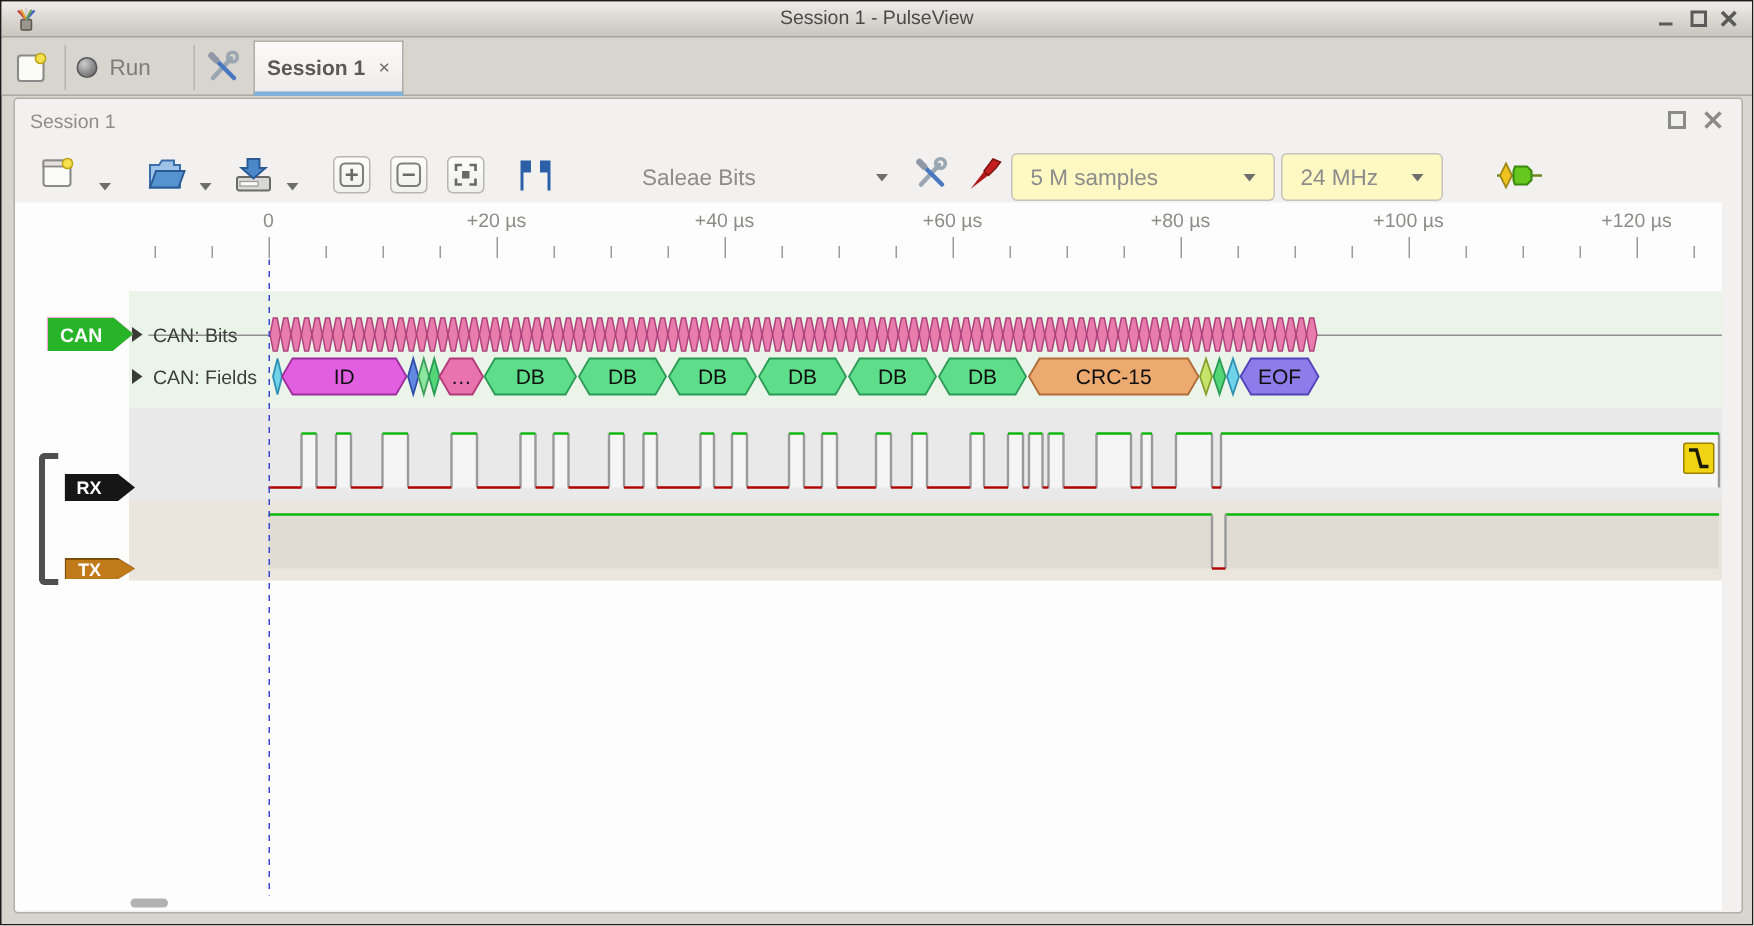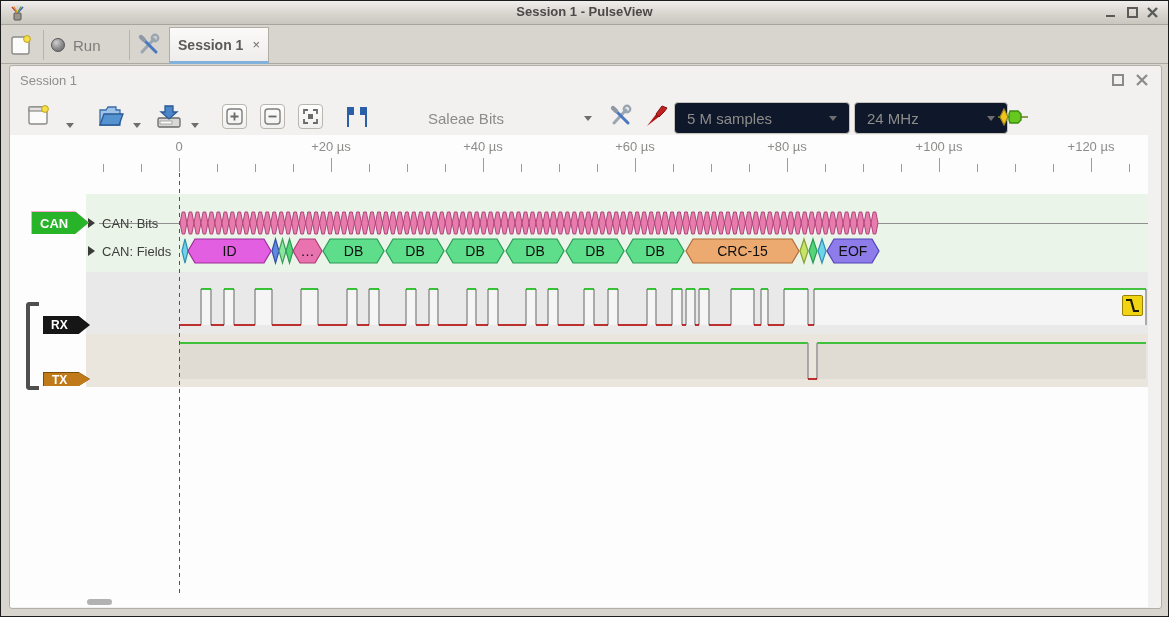--- a/index.html
+++ b/index.html
@@ -11,21 +11,21 @@
   }
   
   #titlebar {
     position:absolute; left:0; top:0; width:100%; height:24px;
     background:linear-gradient(#f0eeec, #d9d5cf 55%, #c9c5bf);
     border-bottom:1px solid #a8a49e;
   }
   #app-icon { position:absolute; left:8px; top:3px; width:17px; height:17px; }
   #title-text {
     position:absolute; left:0; right:0; top:3px; text-align:center;
-    font-size:13px; font-weight:bold; color:#4a4a48;
+    font-size:13px; font-weight:normal; color:#4a4a48;
   }
   .winbtn { position:absolute; top:2px; width:19px; height:19px; color:#5a5a58;
             text-align:center; line-height:19px; font-size:12px; cursor:default; }
   #btn-min   { right:48px; }
   #btn-max   { right:26px; }
   #btn-close { right:6px; }
   
   #main-toolbar {
     position:absolute; left:0; top:25px; width:100%; height:38px;
     background:#d8d4ce; border-bottom:1px solid #aca8a2;
@@ -57,21 +57,21 @@
   #dock-close { right:10px; }
   
   .sbtn { position:absolute; top:36px; height:30px; }
   .drop-arrow { display:inline-block; width:0; height:0; border-left:4px solid transparent;
     border-right:4px solid transparent; border-top:5px solid #6e6e6c; }
   .arrowbox { position:absolute; top:48px; }
   .sqbtn { position:absolute; top:38px; width:25px; height:25px;
     background:linear-gradient(#fdfdfd,#f0f0ee); border:1px solid #b9b5af; border-radius:4px;
     display:flex; align-items:center; justify-content:center; }
   .combo {
-    position:absolute; top:36px; height:32px; background:#0f172a;
+    position:absolute; top:36px; height:32px; background:#fef9c3;
     border:1px solid #c6c2bc; border-radius:4px; display:flex; align-items:center;
     padding:0 12px; font-size:15px; color:#8c8c8a; justify-content:space-between;
   }
   #device-select { position:absolute; top:36px; height:32px; display:flex; align-items:center;
     justify-content:space-between; font-size:15px; color:#8c8c8a; padding:0 6px; }
   
   #stage { position:absolute; left:0; top:0; width:1169px; height:617px; pointer-events:none; }
   #view-bg { position:absolute; left:9px; top:134px; width:1138px; height:472px; background:#fdfdfd; }
   .rowbg { position:absolute; left:85px; width:1062px; }
   #row-decoder { top:193px; height:78px; background:#eaf4e9; }
@@ -244,21 +244,21 @@
       <svg width="28" height="28" viewBox="0 0 28 28">
         <path d="M4 24 L14 11 L17 14 Z" fill="#b01818"></path>
         <path d="M13 12 L19 4 L24 6 L21 10 L16 15 Z" fill="#c42020" stroke="#801010" stroke-width="1"></path>
       </svg>
     </div>
 
     <div class="combo" style="left:664px; width:176px">
       <span>5 M samples</span>
       <span class="drop-arrow"></span>
     </div>
-    <div class="combo" style="left:844px; width:154px">
+    <div class="combo" style="left:844px; width:108px">
       <span>24 MHz</span>
       <span class="drop-arrow"></span>
     </div>
 
     <div class="sbtn" style="left:987px; top:40px">
       <svg width="32" height="22" viewBox="0 0 32 22">
         <path d="M1 11 H31" stroke="#6a8a20" stroke-width="1.6"></path>
         <path d="M7 3 L11 11 L7 19 L3 11 Z" fill="#f0c420" stroke="#a08818" stroke-width="1.2"></path>
         <path d="M13 5 H21 L24 8 V14 L21 17 H13 L12 14 V8 Z" fill="#66c81e" stroke="#3a8a10" stroke-width="1.4"></path>
       </svg>

